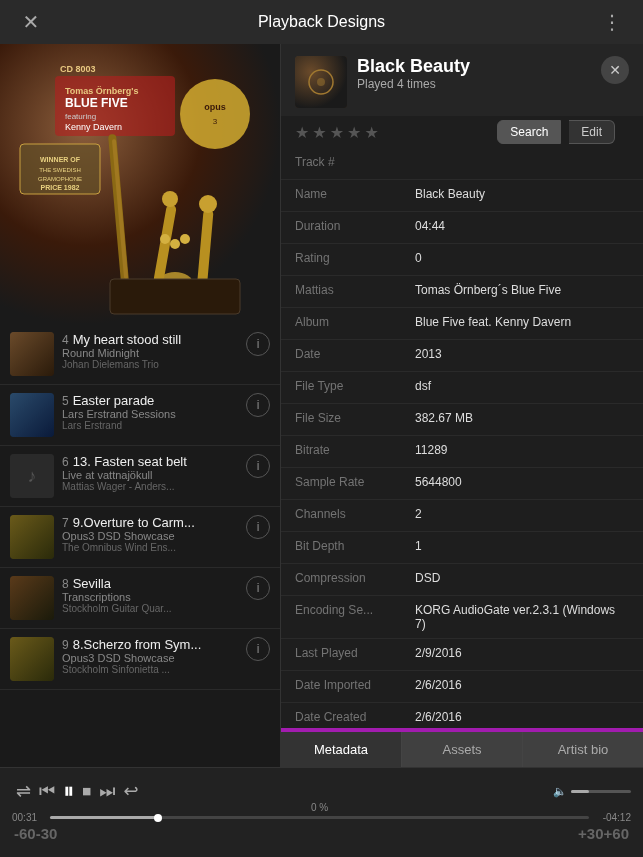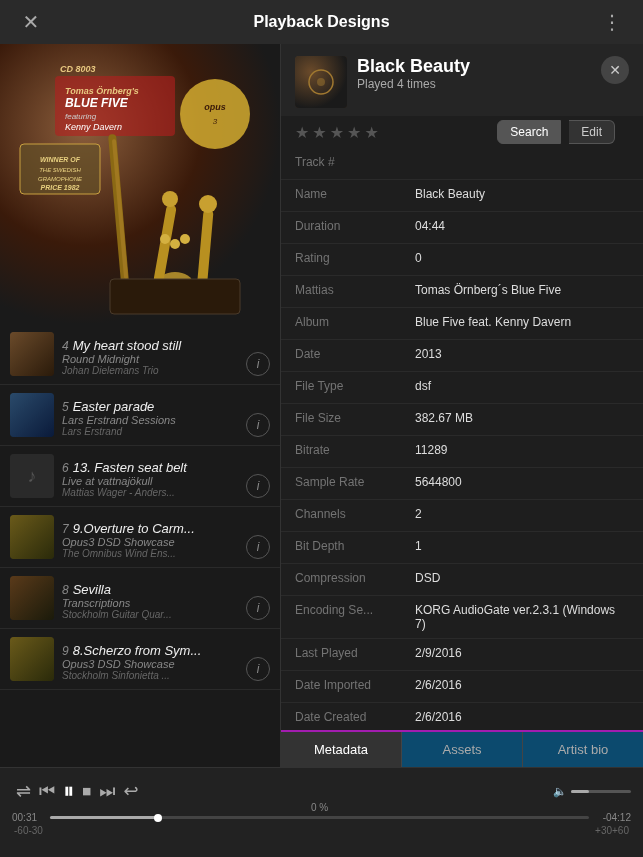--- a/index.html
+++ b/index.html
@@ -17,21 +17,21 @@
     .header {
       display: flex;
       align-items: center;
       justify-content: space-between;
       padding: 10px 16px;
       background: #2a2a2a;
       height: 44px;
     }
     .header-title {
       font-size: 16px;
-      font-weight: 700;
+      font-weight: 400;
       color: #fff;
       text-align: center;
       flex: 1;
     }
     .header-icon {
       color: #aaa;
       font-size: 20px;
       cursor: pointer;
       width: 30px;
       text-align: center;
@@ -43,21 +43,20 @@
       height: calc(857px - 44px - 90px);
     }
 
     
     .left-panel {
       width: 280px;
       flex-shrink: 0;
       display: flex;
       flex-direction: column;
       background: #ef4444;
-      font-style: italic;
     }
 
     
     .album-art {
       width: 280px;
       height: 280px;
       background: #3a2a1a;
       position: relative;
       overflow: hidden;
       flex-shrink: 0;
@@ -92,21 +91,21 @@
     }
 
     
     .track-list {
       flex: 1;
       overflow-y: auto;
       background: #1a1a1a;
     }
     .track-item {
       display: flex;
-      align-items: flex-end;
+      align-items: flex-start;
       padding: 8px 10px;
       border-bottom: 1px solid #2a2a2a;
       cursor: pointer;
     }
     .track-thumb {
       width: 44px;
       height: 44px;
       border-radius: 4px;
       flex-shrink: 0;
       margin-right: 8px;
@@ -264,22 +263,22 @@
     }
     .meta-value {
       flex: 1;
       font-size: 12px;
       color: #ddd;
     }
 
     
     .bottom-tabs {
       display: flex;
-      background: #0c4a6e;
-      border-top: 2px solid #a21caf;
+      background: #404040;
+      border-top: 4px solid #a21caf;
     }
     .bottom-tab {
       flex: 1;
       padding: 10px 0;
       text-align: center;
       font-size: 13px;
       color: #aaa;
       cursor: pointer;
       border-right: 1px solid #444;
     }
@@ -368,22 +367,23 @@
       min-width: 36px;
       text-align: right;
     }
     .offset-labels {
       display: flex;
       justify-content: space-between;
       padding: 0 2px;
       margin-top: 2px;
     }
     .offset-label {
-      font-size: 10px;
+      font-size: 15px;
       color: #666;
+      font-weight: bold;
     }
     .progress-wrapper {
       position: relative;
       flex: 1;
     }
   </style>
 </head>
 <body>
 
 <div class="header">

